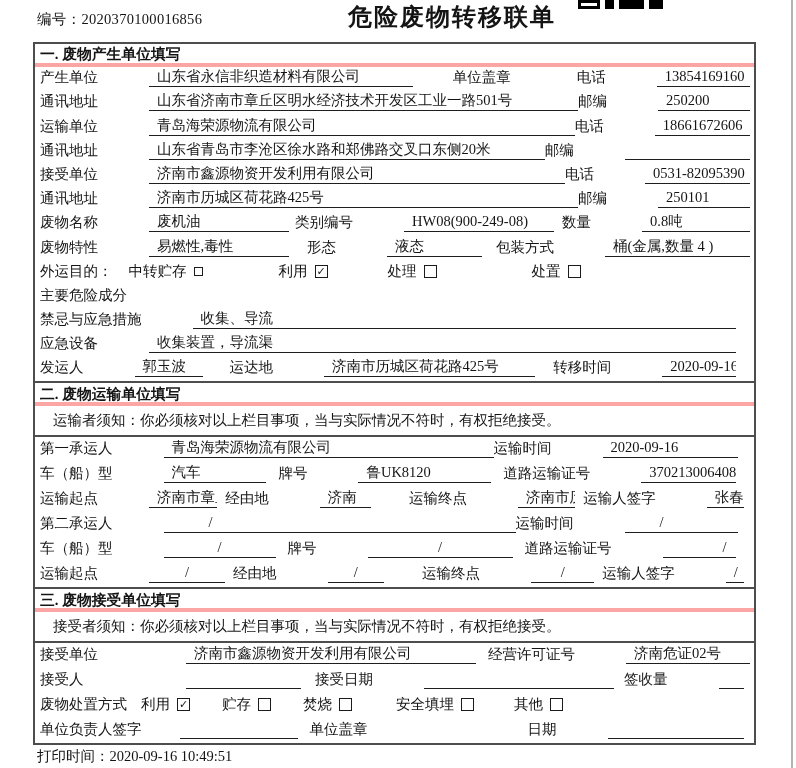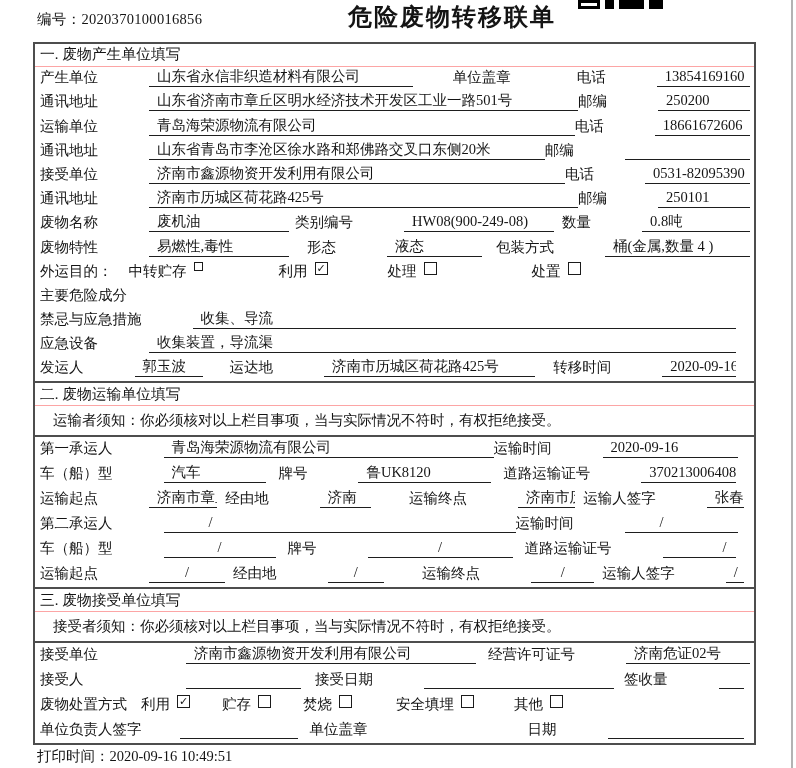--- a/index.html
+++ b/index.html
@@ -16,38 +16,38 @@
   .qr{position:absolute;left:578px;top:0;height:9px;display:flex;gap:5px}
   .qr span{display:block;height:9px}
   .qr .b1{width:22px;border:3px solid #000;background:#fff}
   .qr .b2{width:9px;background:#000}
   .qr .b3{width:25px;background:#000}
   .qr .b4{width:14px;background:#000}
   .edge{position:absolute;left:791px;top:0;width:2px;height:768px;background:#b3b3b3}
 
   .form{position:absolute;left:33px;top:42px;width:723px;border:2px solid #4d4d4d;background:#fff}
   .sec-title{
-    height:23px;line-height:21px;font-weight:normal;font-size:14.8px;
-    padding-left:5px;border-bottom:1px solid #fca5a5;
+    height:23px;line-height:21px;font-weight:bold;font-size:14.8px;
+    padding-left:5px;border-bottom:4px solid #fca5a5;
   }
   .sec-title.mid{border-top:2px solid #4d4d4d;height:25px;line-height:22px}
   .notice-row{height:31px;border-bottom:2px solid #4d4d4d;display:flex;align-items:center;padding-left:18px;white-space:nowrap}
   .row{display:flex;align-items:flex-end;padding:0 4px 4px 5px}
   .s1 .row{height:24.2px}
   .s2 .row,.s3 .row{height:25px}
   .row.cbrow{align-items:center;padding-bottom:2px}
   .lbl{white-space:nowrap;margin-right:10px}
   .fill{
     border-bottom:1.4px solid #1e1e1e;padding:0 8px;white-space:nowrap;
     min-height:19px;line-height:19px;overflow:hidden;margin-left:41px;
   }
   .grow{flex:1 1 auto}
   .ctr{text-align:center}
   .w95{width:95px;margin-right:10px;white-space:nowrap}
-  .cbg{display:flex;white-space:nowrap}
+  .cbg{display:flex;align-items:center;white-space:nowrap}
   .cb{
     width:13px;height:13px;border:1.4px solid #1b1b1b;margin-left:7px;
     font-size:11px;line-height:11px;text-align:center;display:inline-block;
     font-family:"DejaVu Sans","Liberation Sans",sans-serif;
   }
   .cb.sm{width:9px;height:9px}
   .print-line{position:absolute;left:37px;top:747px;white-space:nowrap}
 </style>
 </head>
 <body>

